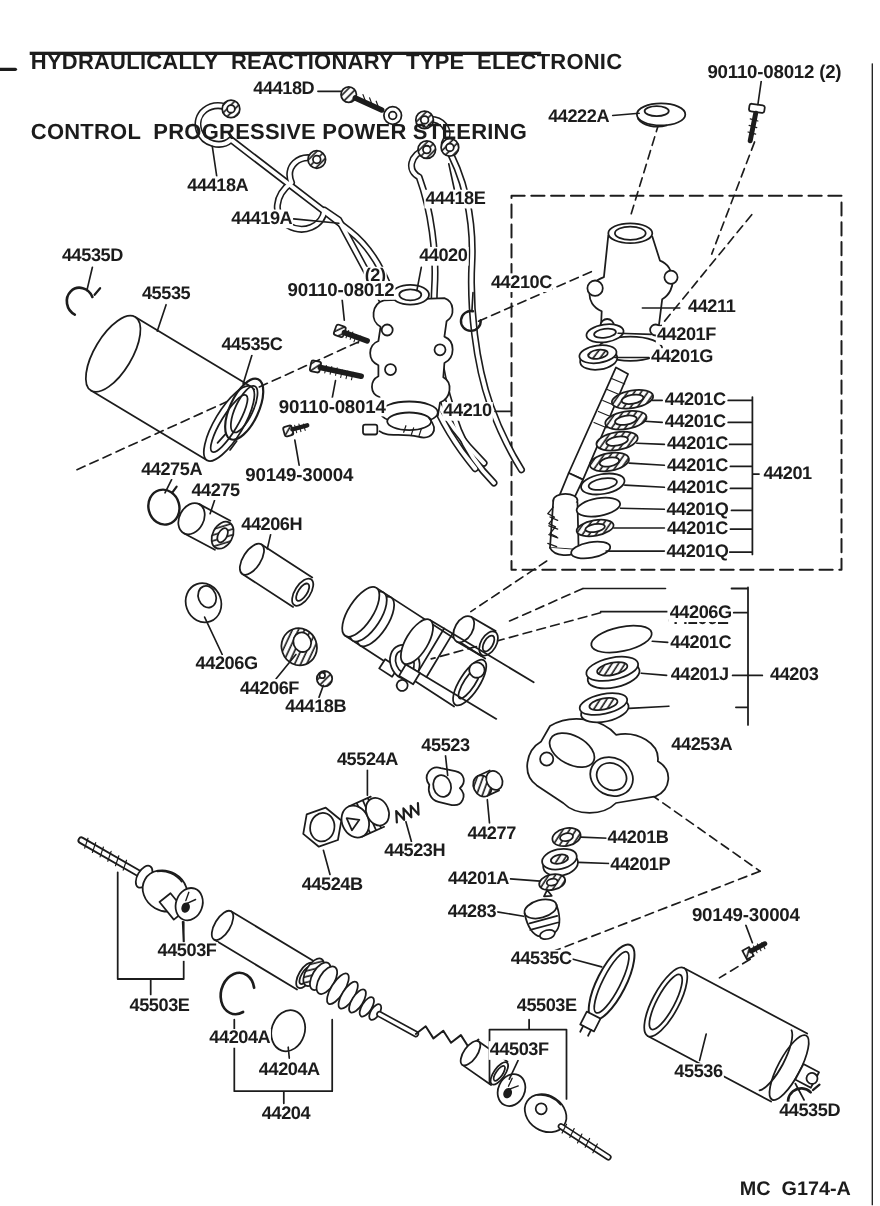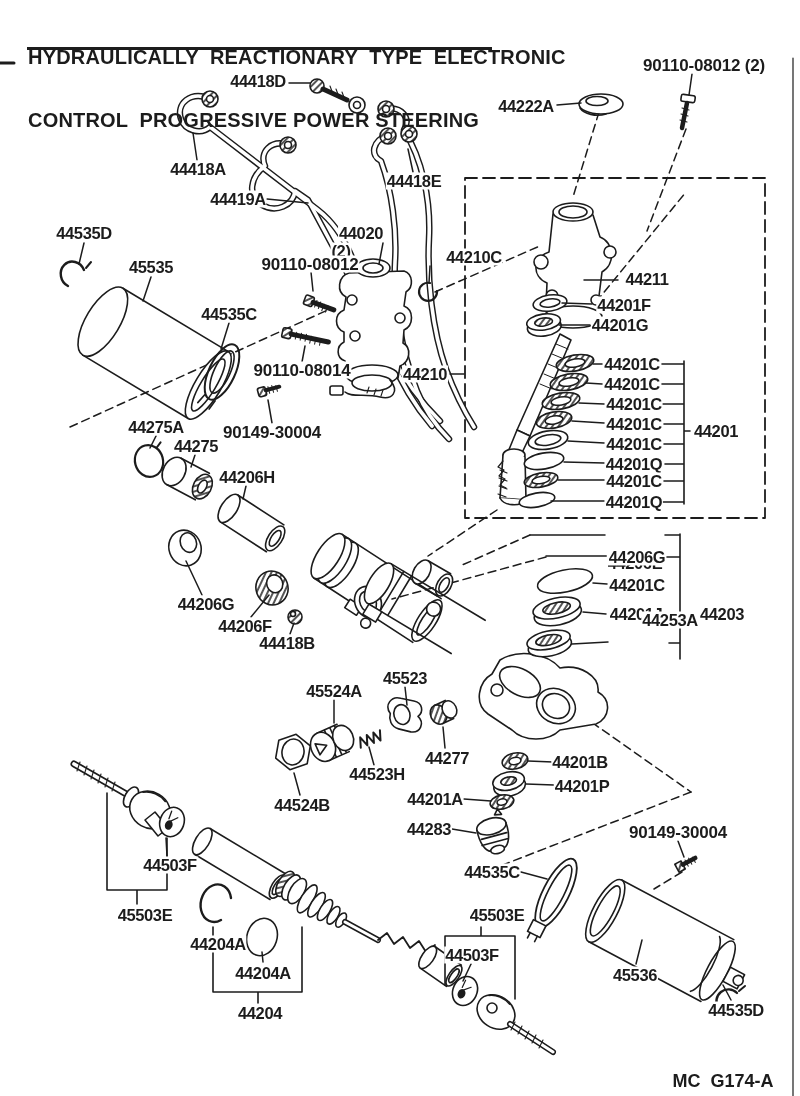--- a/index.html
+++ b/index.html
@@ -494,21 +494,21 @@
       <div class="part-label" style="left: 258px; top: 81px;">44418D</div>
       <div class="part-label small" style="left: 704px; top: 65px;">90110-08012 (2)</div>
       <div class="part-label" style="left: 526px; top: 106px;">44222A</div>
       <div class="part-label" style="left: 198px; top: 169px;">44418A</div>
       <div class="part-label" style="left: 414px; top: 181px;">44418E</div>
       <div class="part-label" style="left: 238px; top: 199px;">44419A</div>
       <div class="part-label" style="left: 84px; top: 233px;">44535D</div>
       <div class="part-label" style="left: 151px; top: 267px;">45535</div>
       <div class="part-label" style="left: 341px; top: 251px;">(2)</div>
       <div class="part-label small" style="left: 310px; top: 264px;">90110-08012</div>
-      <div class="part-label" style="left: 361px; top: 233px;">44020</div>
+      <div class="part-label" style="left: 403px; top: 233px;">44020</div>
       <div class="part-label" style="left: 430px; top: 257px; margin-left: 44px;">44210C</div>
       <div class="part-label" style="left: 647px; top: 279px;">44211</div>
       <div class="part-label" style="left: 624px; top: 305px;">44201F</div>
       <div class="part-label" style="left: 620px; top: 325px;">44201G</div>
       <div class="part-label" style="left: 229px; top: 314px;">44535C</div>
       <div class="part-label small" style="left: 302px; top: 370px;">90110-08014</div>
       <div class="part-label" style="left: 425px; top: 374px;">44210</div>
       <div class="part-label" style="left: 632px; top: 364px;">44201C</div>
       <div class="part-label" style="left: 632px; top: 384px;">44201C</div>
       <div class="part-label" style="left: 634px; top: 404px;">44201C</div>
@@ -523,21 +523,21 @@
       <div class="part-label" style="left: 196px; top: 446px;">44275</div>
       <div class="part-label" style="left: 247px; top: 477px;">44206H</div>
       <div class="part-label" style="left: 206px; top: 604px;">44206G</div>
       <div class="part-label" style="left: 245px; top: 626px;">44206F</div>
       <div class="part-label" style="left: 287px; top: 643px;">44418B</div>
       <div class="part-label" style="left: 635px; top: 563px;">44206E</div>
       <div class="part-label" style="left: 637px; top: 557px;">44206G</div>
       <div class="part-label" style="left: 637px; top: 585px;">44201C</div>
       <div class="part-label" style="left: 636px; top: 614px;">44201J</div>
       <div class="part-label" style="left: 722px; top: 614px; text-align: center;">44203</div>
-      <div class="part-label" style="left: 638px; top: 620px; margin-left: 32px;">44253A</div>
+      <div class="part-label" style="left: 638px; top: 677px;">44253A</div>
       <div class="part-label" style="left: 334px; top: 691px;">45524A</div>
       <div class="part-label" style="left: 405px; top: 678px;">45523</div>
       <div class="part-label" style="left: 377px; top: 774px;">44523H</div>
       <div class="part-label" style="left: 447px; top: 758px;">44277</div>
       <div class="part-label" style="left: 302px; top: 805px;">44524B</div>
       <div class="part-label" style="left: 435px; top: 799px;">44201A</div>
       <div class="part-label" style="left: 580px; top: 762px;">44201B</div>
       <div class="part-label" style="left: 582px; top: 786px;">44201P</div>
       <div class="part-label" style="left: 429px; top: 829px;">44283</div>
       <div class="part-label" style="left: 492px; top: 872px;">44535C</div>

